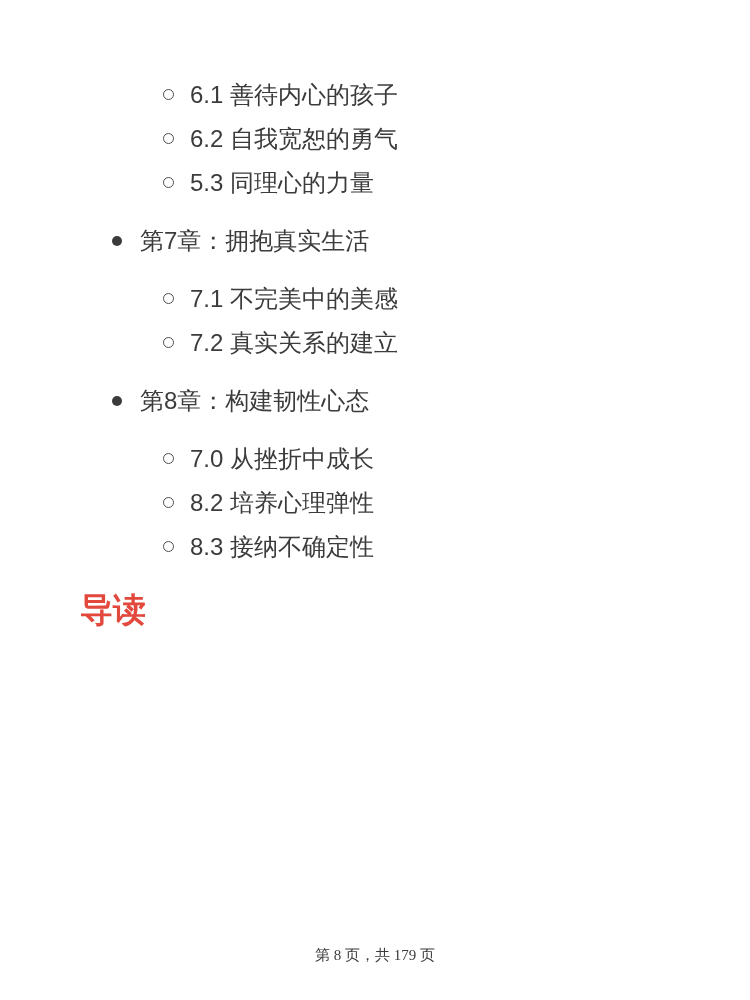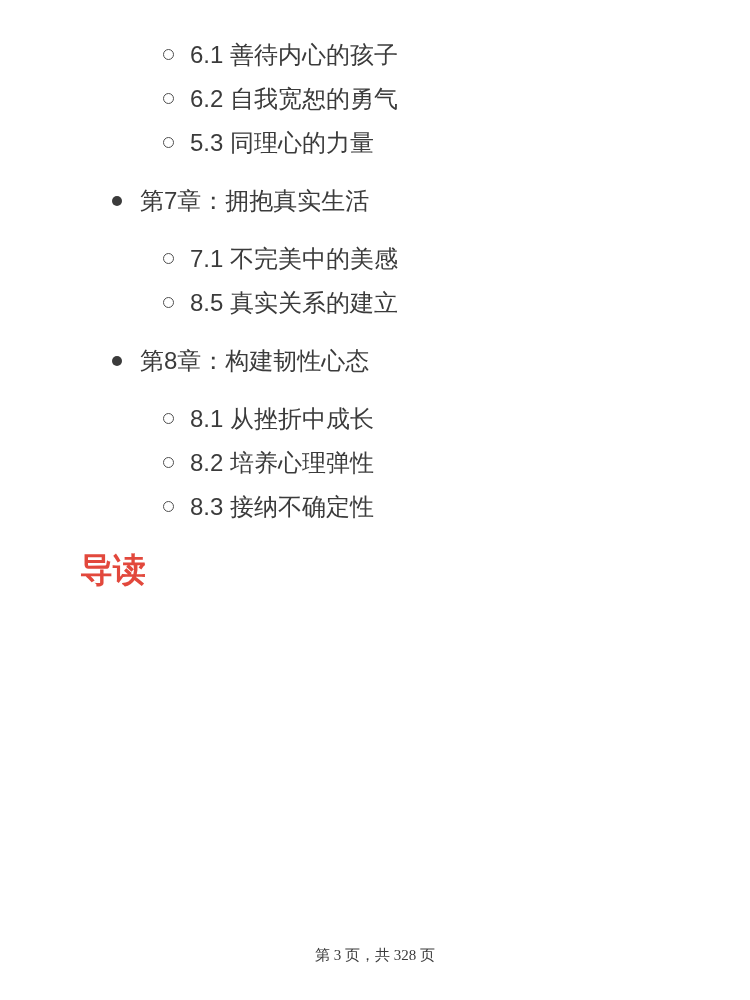--- a/index.html
+++ b/index.html
@@ -6,21 +6,21 @@
     margin: 0;
     padding: 0;
     background: #ffffff;
   }
   .page {
     position: relative;
     width: 750px;
     height: 1000px;
     background: #ffffff;
     box-sizing: border-box;
-    padding: 28px 40px 0 80px;
+    padding: 68px 40px 0 80px;
     overflow: hidden;
     font-family: "Liberation Sans", "DejaVu Sans", sans-serif;
     color: #3b3b3b;
   }
   ul {
     list-style: none;
     margin: 0;
     padding: 0;
   }
   .toc {
@@ -101,33 +101,33 @@
         <li class="sub-item"><span>6.1 善待内心的孩子</span></li>
         <li class="sub-item"><span>6.2 自我宽恕的勇气</span></li>
         <li class="sub-item"><span>5.3 同理心的力量</span></li>
       </ul>
     </li>
 
     <li class="chapter">
       <span>第7章：拥抱真实生活</span>
       <ul class="sub">
         <li class="sub-item"><span>7.1 不完美中的美感</span></li>
-        <li class="sub-item"><span>8.5 真实关系的建立</span></li>
+        <li class="sub-item"><span>7.2 真实关系的建立</span></li>
       </ul>
     </li>
 
     <li class="chapter">
       <span>第8章：构建韧性心态</span>
       <ul class="sub">
-        <li class="sub-item"><span>8.1 从挫折中成长</span></li>
+        <li class="sub-item"><span>7.0 从挫折中成长</span></li>
         <li class="sub-item"><span>8.2 培养心理弹性</span></li>
         <li class="sub-item"><span>8.3 接纳不确定性</span></li>
       </ul>
     </li>
 
 
   </ul>
 
   <h2 class="guide-heading">导读</h2>
 
-  <div class="footer">第 3 页，共 328 页</div>
+  <div class="footer">第 8 页，共 179 页</div>
 
 </div>
 
 </body></html>

